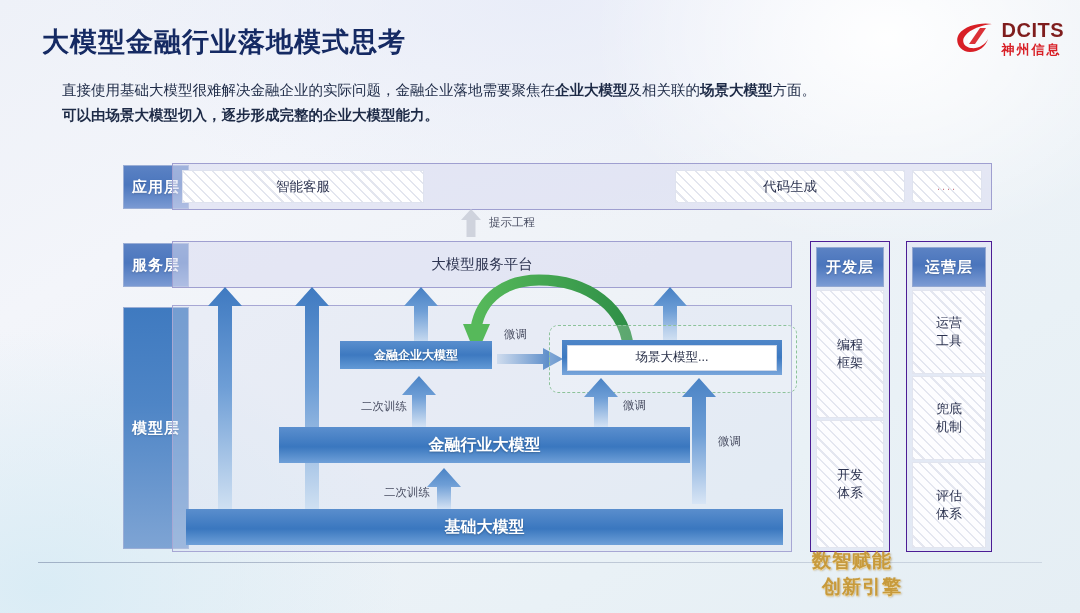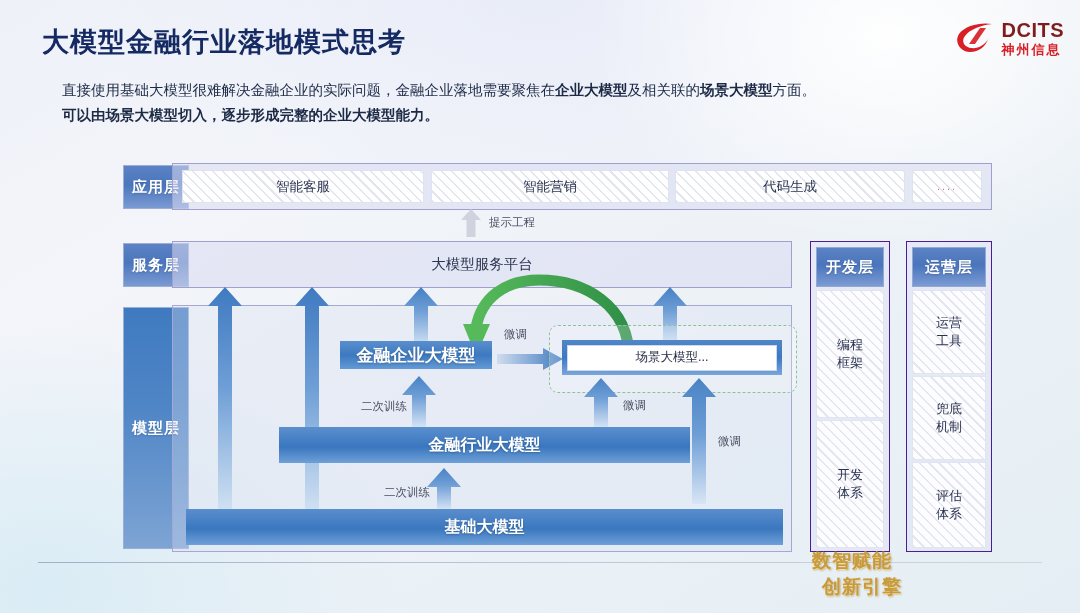--- a/index.html
+++ b/index.html
@@ -77,21 +77,21 @@
   .uparrow svg{display:block;}
 
   
   .lbl{position:absolute;font-size:11.5px;color:#4a4f63;white-space:nowrap;}
 
   
   .mbox{
     position:absolute;display:flex;align-items:center;justify-content:center;
     color:#fff;font-weight:bold;text-shadow:0 1px 2px rgba(0,0,0,.25);
   }
-  #box-ent{left:340px;top:341px;width:152px;height:28px;font-size:17px;
+  #box-ent{left:340px;top:341px;width:152px;height:28px;font-size:12px;
     background:linear-gradient(180deg,#5a8fce 0%,#3d79c0 50%,#639ad6 100%);}
   #box-ind{left:279px;top:427px;width:411px;height:36px;font-size:16px;
     background:linear-gradient(180deg,#5b8fce 0%,#3a77bf 55%,#6fa0d8 100%);}
   #box-base{left:186px;top:509px;width:597px;height:36px;font-size:16px;
     background:linear-gradient(180deg,#5a8ecd 0%,#3a77bf 55%,#6ea0d8 100%);}
 
   
   #scene-dash{position:absolute;left:549px;top:325px;width:246px;height:66px;
     border:1px dashed #8cc29a;border-radius:9px;background:rgba(255,255,255,.22);}
   #scene-inner{position:absolute;left:562px;top:340px;width:220px;height:35px;
@@ -158,21 +158,20 @@
       <div class="logo-cn">神州信息</div>
     </div>
   </div>
 
   <div class="layer-badge" id="badge-app">应用层</div>
   <div class="layer-badge" id="badge-svc">服务层</div>
   <div class="layer-badge" id="badge-model">模型层</div>
 
   <div class="panel" id="panel-app"></div>
   <div class="hatch app-card" id="app-0">智能客服</div>
-  <div class="hatch app-card" id="app-1">智能营销</div>
   <div class="hatch app-card" id="app-2">代码生成</div>
   <div class="hatch app-card" id="app-3">
     <span class="dots">....</span>
   </div>
 
   <div class="uparrow" style="left:461px;top:209px;">
     <svg width="20" height="28" viewBox="0 0 20 28">
       <path d="M10 0 L20 11 L14.5 11 L14.5 28 L5.5 28 L5.5 11 L0 11 Z" fill="#cfd3dd"></path>
     </svg>
   </div>

